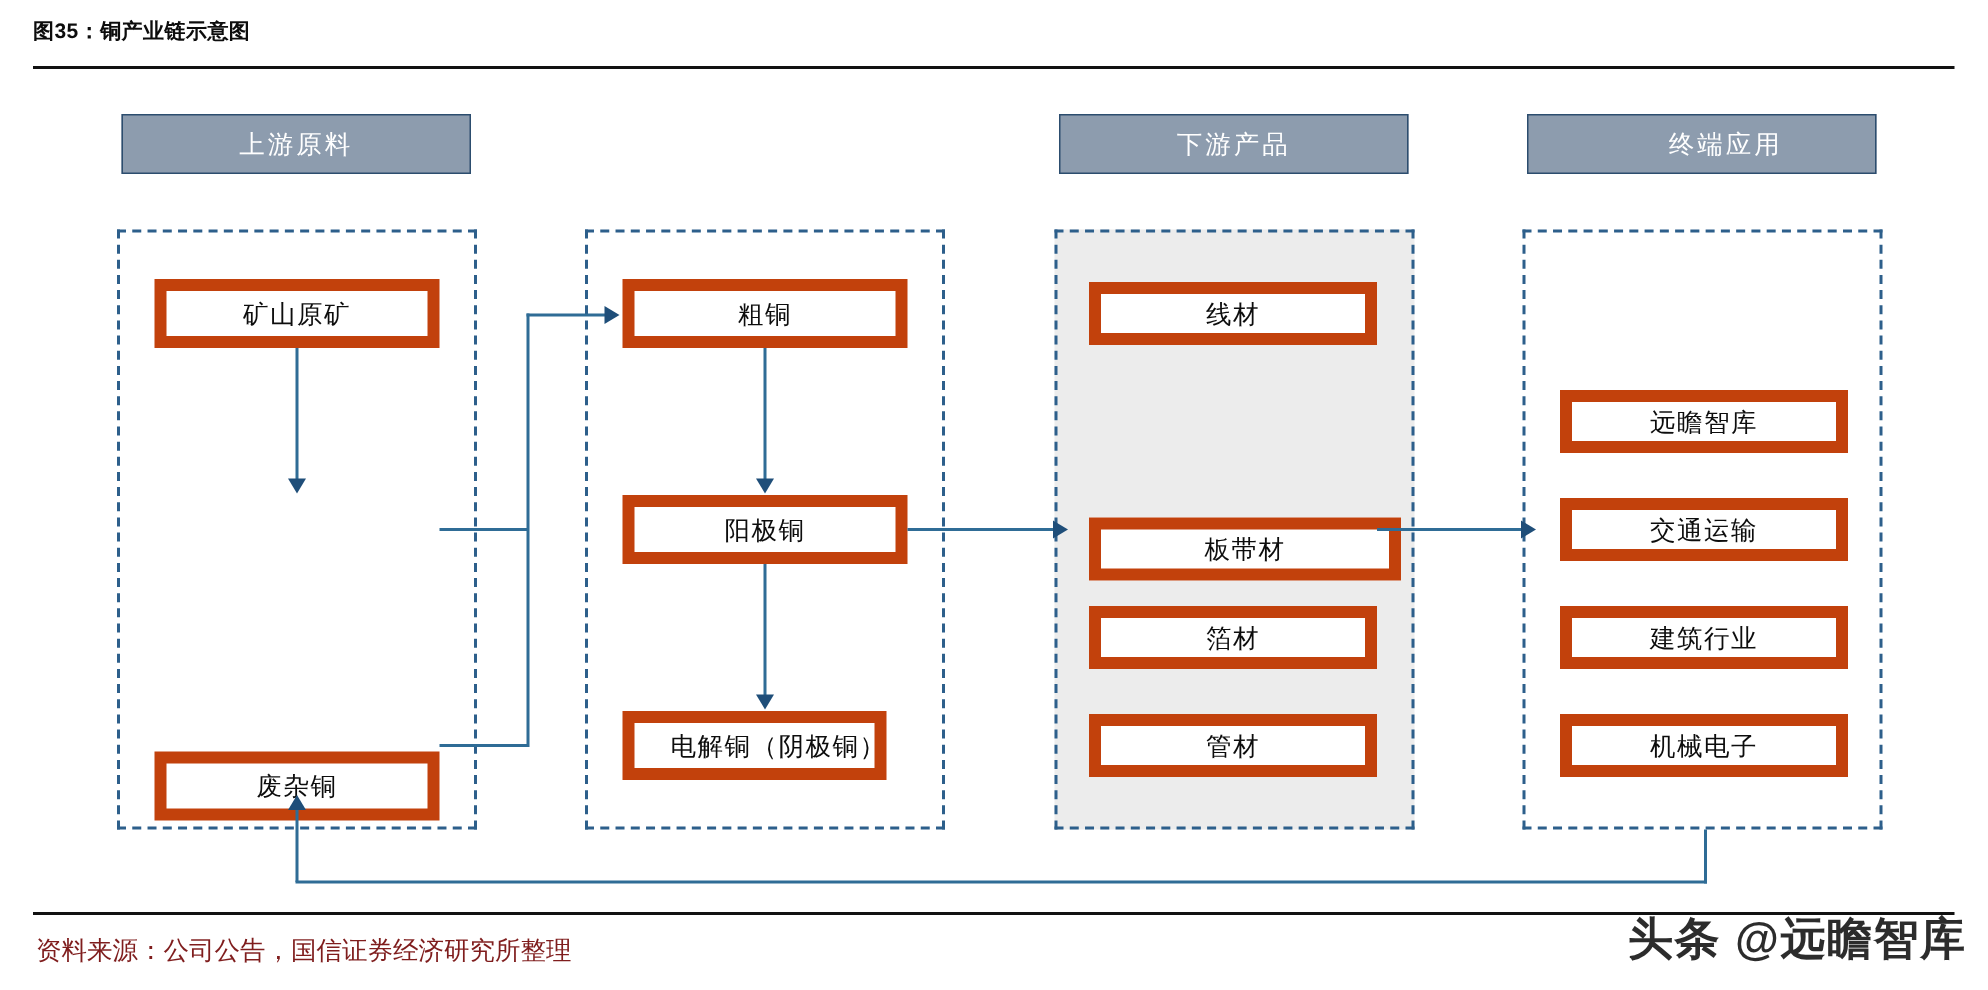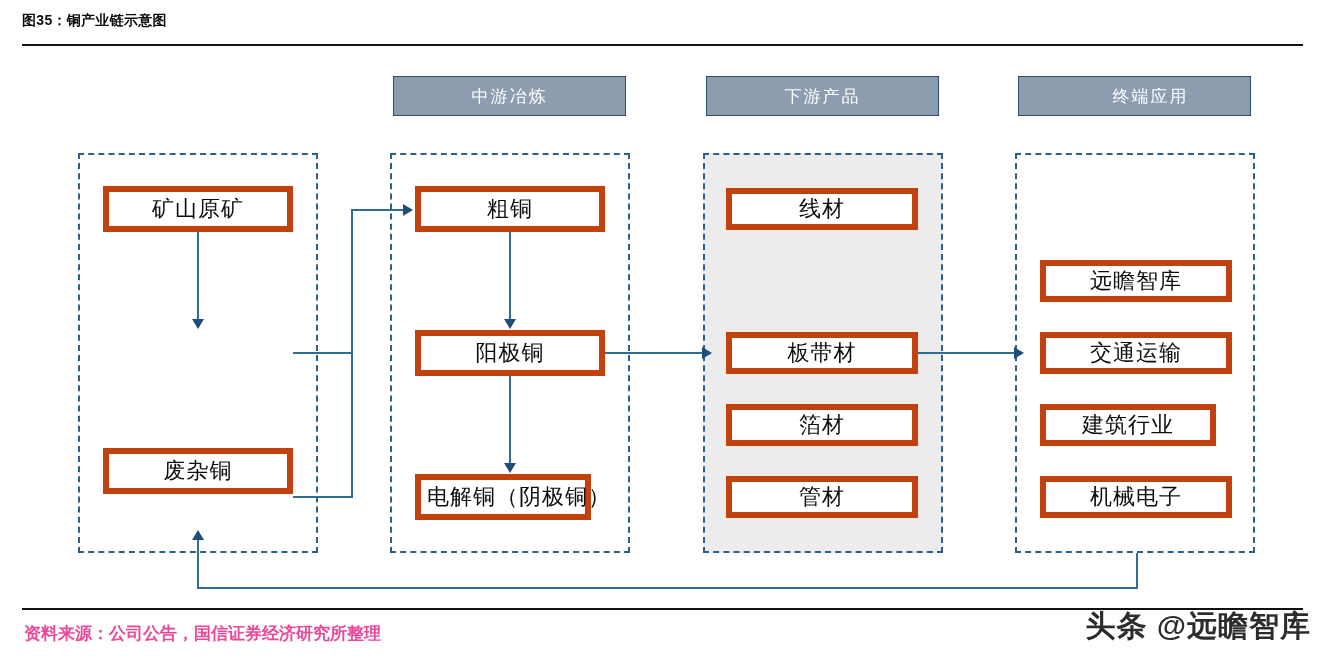--- a/index.html
+++ b/index.html
@@ -44,22 +44,22 @@
     top: 608px;
     width: 1281px;
     height: 2px;
     background: #111111;
   }
   .fig-source {
     position: absolute;
     left: 24px;
     top: 622px;
     font-size: 17px;
-    font-weight: bold;
-    color: #ec4899;
+    font-weight: normal;
+    color: #7f1d1d;
     white-space: nowrap;
   }
 
   
   .stage-header {
     position: absolute;
     height: 40px;
     background: #8d9cae;
     border: 1px solid #2c4d6e;
     box-sizing: border-box;
@@ -80,25 +80,25 @@
   }
   .group-box.shaded {
     background: #ececec;
   }
 
   
   .node {
     position: absolute;
     box-sizing: border-box;
     background: #ffffff;
-    border: 6px solid #c2410c;
+    border: 8px solid #c2410c;
     display: flex;
     align-items: center;
     justify-content: center;
-    font-size: 22px;
+    font-size: 17px;
     color: #0d0d0d;
     letter-spacing: 1px;
     white-space: nowrap;
   }
 
   
   .conn {
     position: absolute;
     background: #2f6c96;
   }
@@ -140,44 +140,44 @@
   }
 </style>
 </head>
 <body>
 
 <div id="page">
 
   <div class="fig-title">图35：铜产业链示意图</div>
   <div class="rule-top"></div>
 
-  <div class="stage-header" style="left:393px; top:76px; width:233px;">中游冶炼</div>
+  <div class="stage-header" style="left:81px; top:76px; width:233px;">上游原料</div>
   <div class="stage-header" style="left:706px; top:76px; width:233px;">下游产品</div>
   <div class="stage-header" style="left:1018px; top:76px; width:233px;padding-left:32px;">终端应用</div>
 
   <div class="group-box" style="left:78px; top:153px; width:240px; height:400px;"></div>
   <div class="group-box" style="left:390px; top:153px; width:240px; height:400px;"></div>
   <div class="group-box shaded" style="left:703px; top:153px; width:240px; height:400px;"></div>
   <div class="group-box" style="left:1015px; top:153px; width:240px; height:400px;"></div>
 
   <div class="node" style="left:103px; top:186px; width:190px; height:46px;">矿山原矿</div>
-  <div class="node" style="left:103px; top:448px; width:190px; height:46px;">废杂铜</div>
+  <div class="node" style="left:103px; top:501px; width:190px; height:46px;">废杂铜</div>
 
   <div class="node" style="left:415px; top:330px; width:190px; height:46px;">阳极铜</div>
   <div class="node" style="left:415px; top:186px; width:190px; height:46px;">粗铜</div>
   <div class="node" style="left:415px; top:474px; width:176px; height:46px;padding-left:32px;">电解铜（阴极铜）</div>
 
   <div class="node" style="left:726px; top:188px; width:192px; height:42px;">线材</div>
-  <div class="node" style="left:726px; top:332px; width:192px; height:42px;">板带材</div>
+  <div class="node" style="left:726px; top:345px; width:208px; height:42px;">板带材</div>
   <div class="node" style="left:726px; top:404px; width:192px; height:42px;">箔材</div>
   <div class="node" style="left:726px; top:476px; width:192px; height:42px;">管材</div>
 
   <div class="node" style="left:1040px; top:260px; width:192px; height:42px;">远瞻智库</div>
   <div class="node" style="left:1040px; top:332px; width:192px; height:42px;">交通运输</div>
-  <div class="node" style="left:1040px; top:404px; width:176px; height:42px;">建筑行业</div>
+  <div class="node" style="left:1040px; top:404px; width:192px; height:42px;">建筑行业</div>
   <div class="node" style="left:1040px; top:476px; width:192px; height:42px;">机械电子</div>
 
   <div class="conn v" style="left:197px; top:232px; height:88px;"></div>
   <div class="arrow-head down" style="left:192px; top:319px;"></div>
 
   <div class="conn h" style="left:293px; top:352px; width:59px;"></div>
 
   <div class="conn h" style="left:293px; top:496px; width:59px;"></div>
 
   <div class="conn v" style="left:351px; top:209px; height:289px;"></div>

